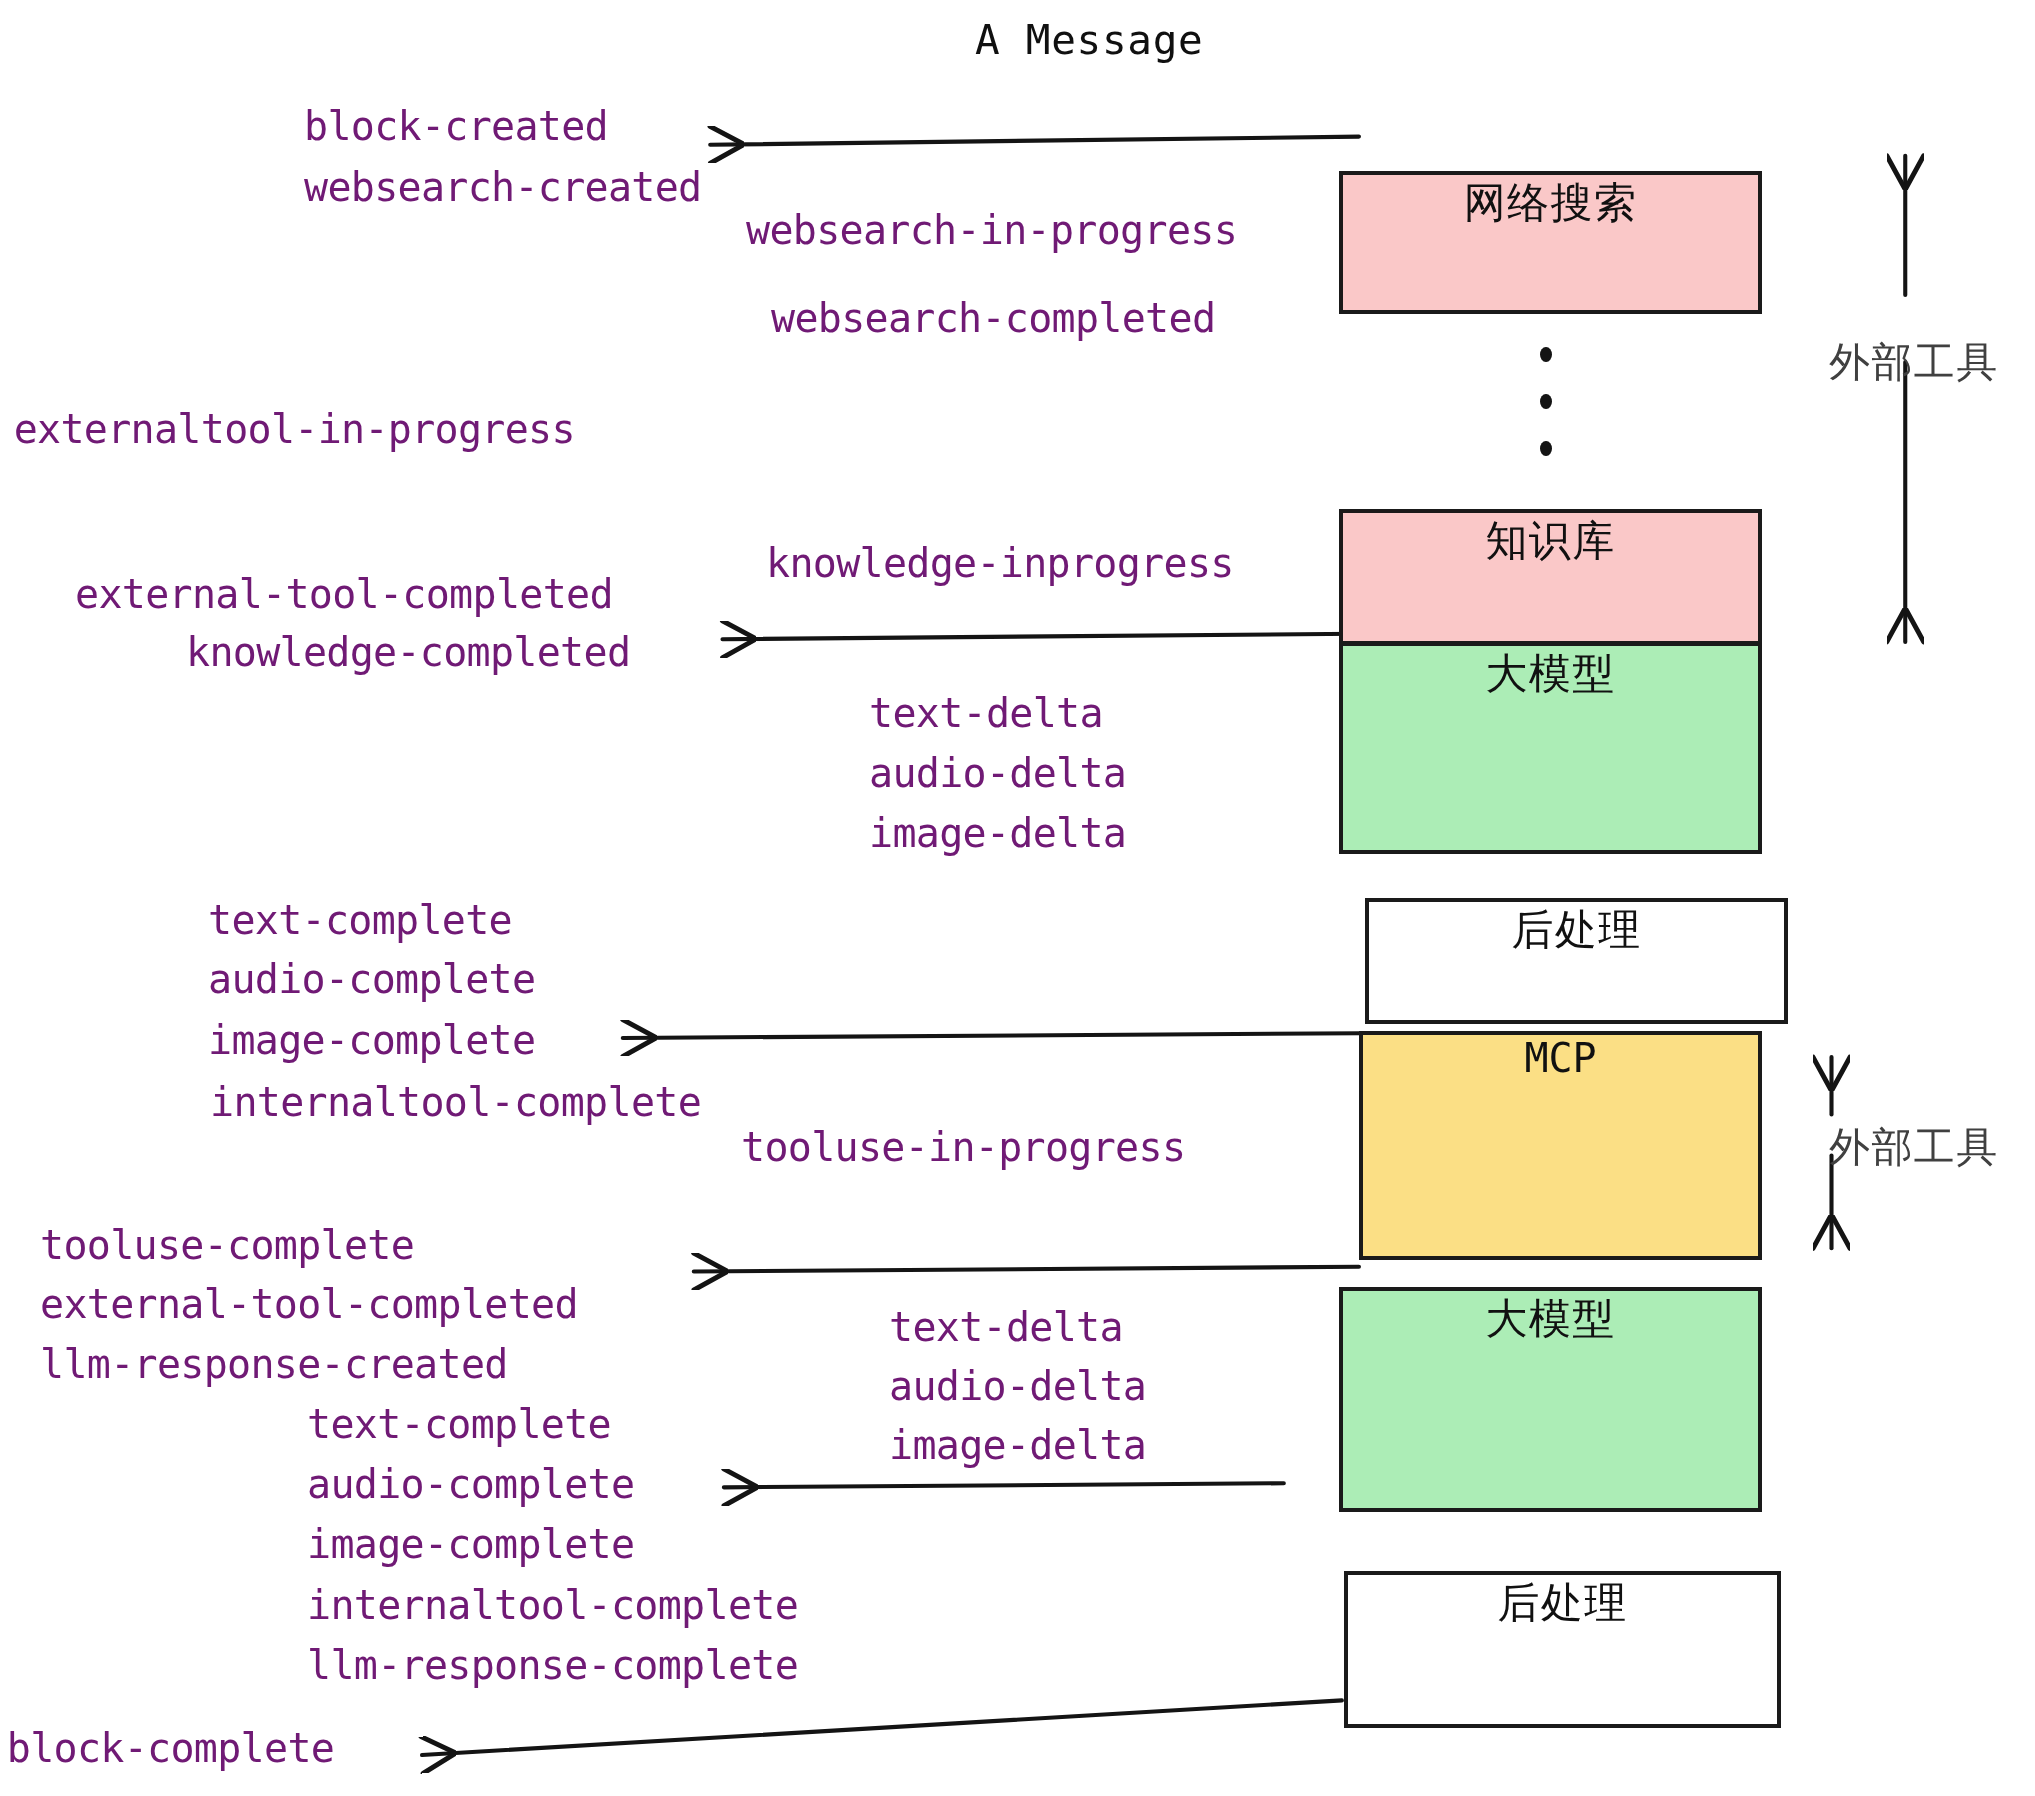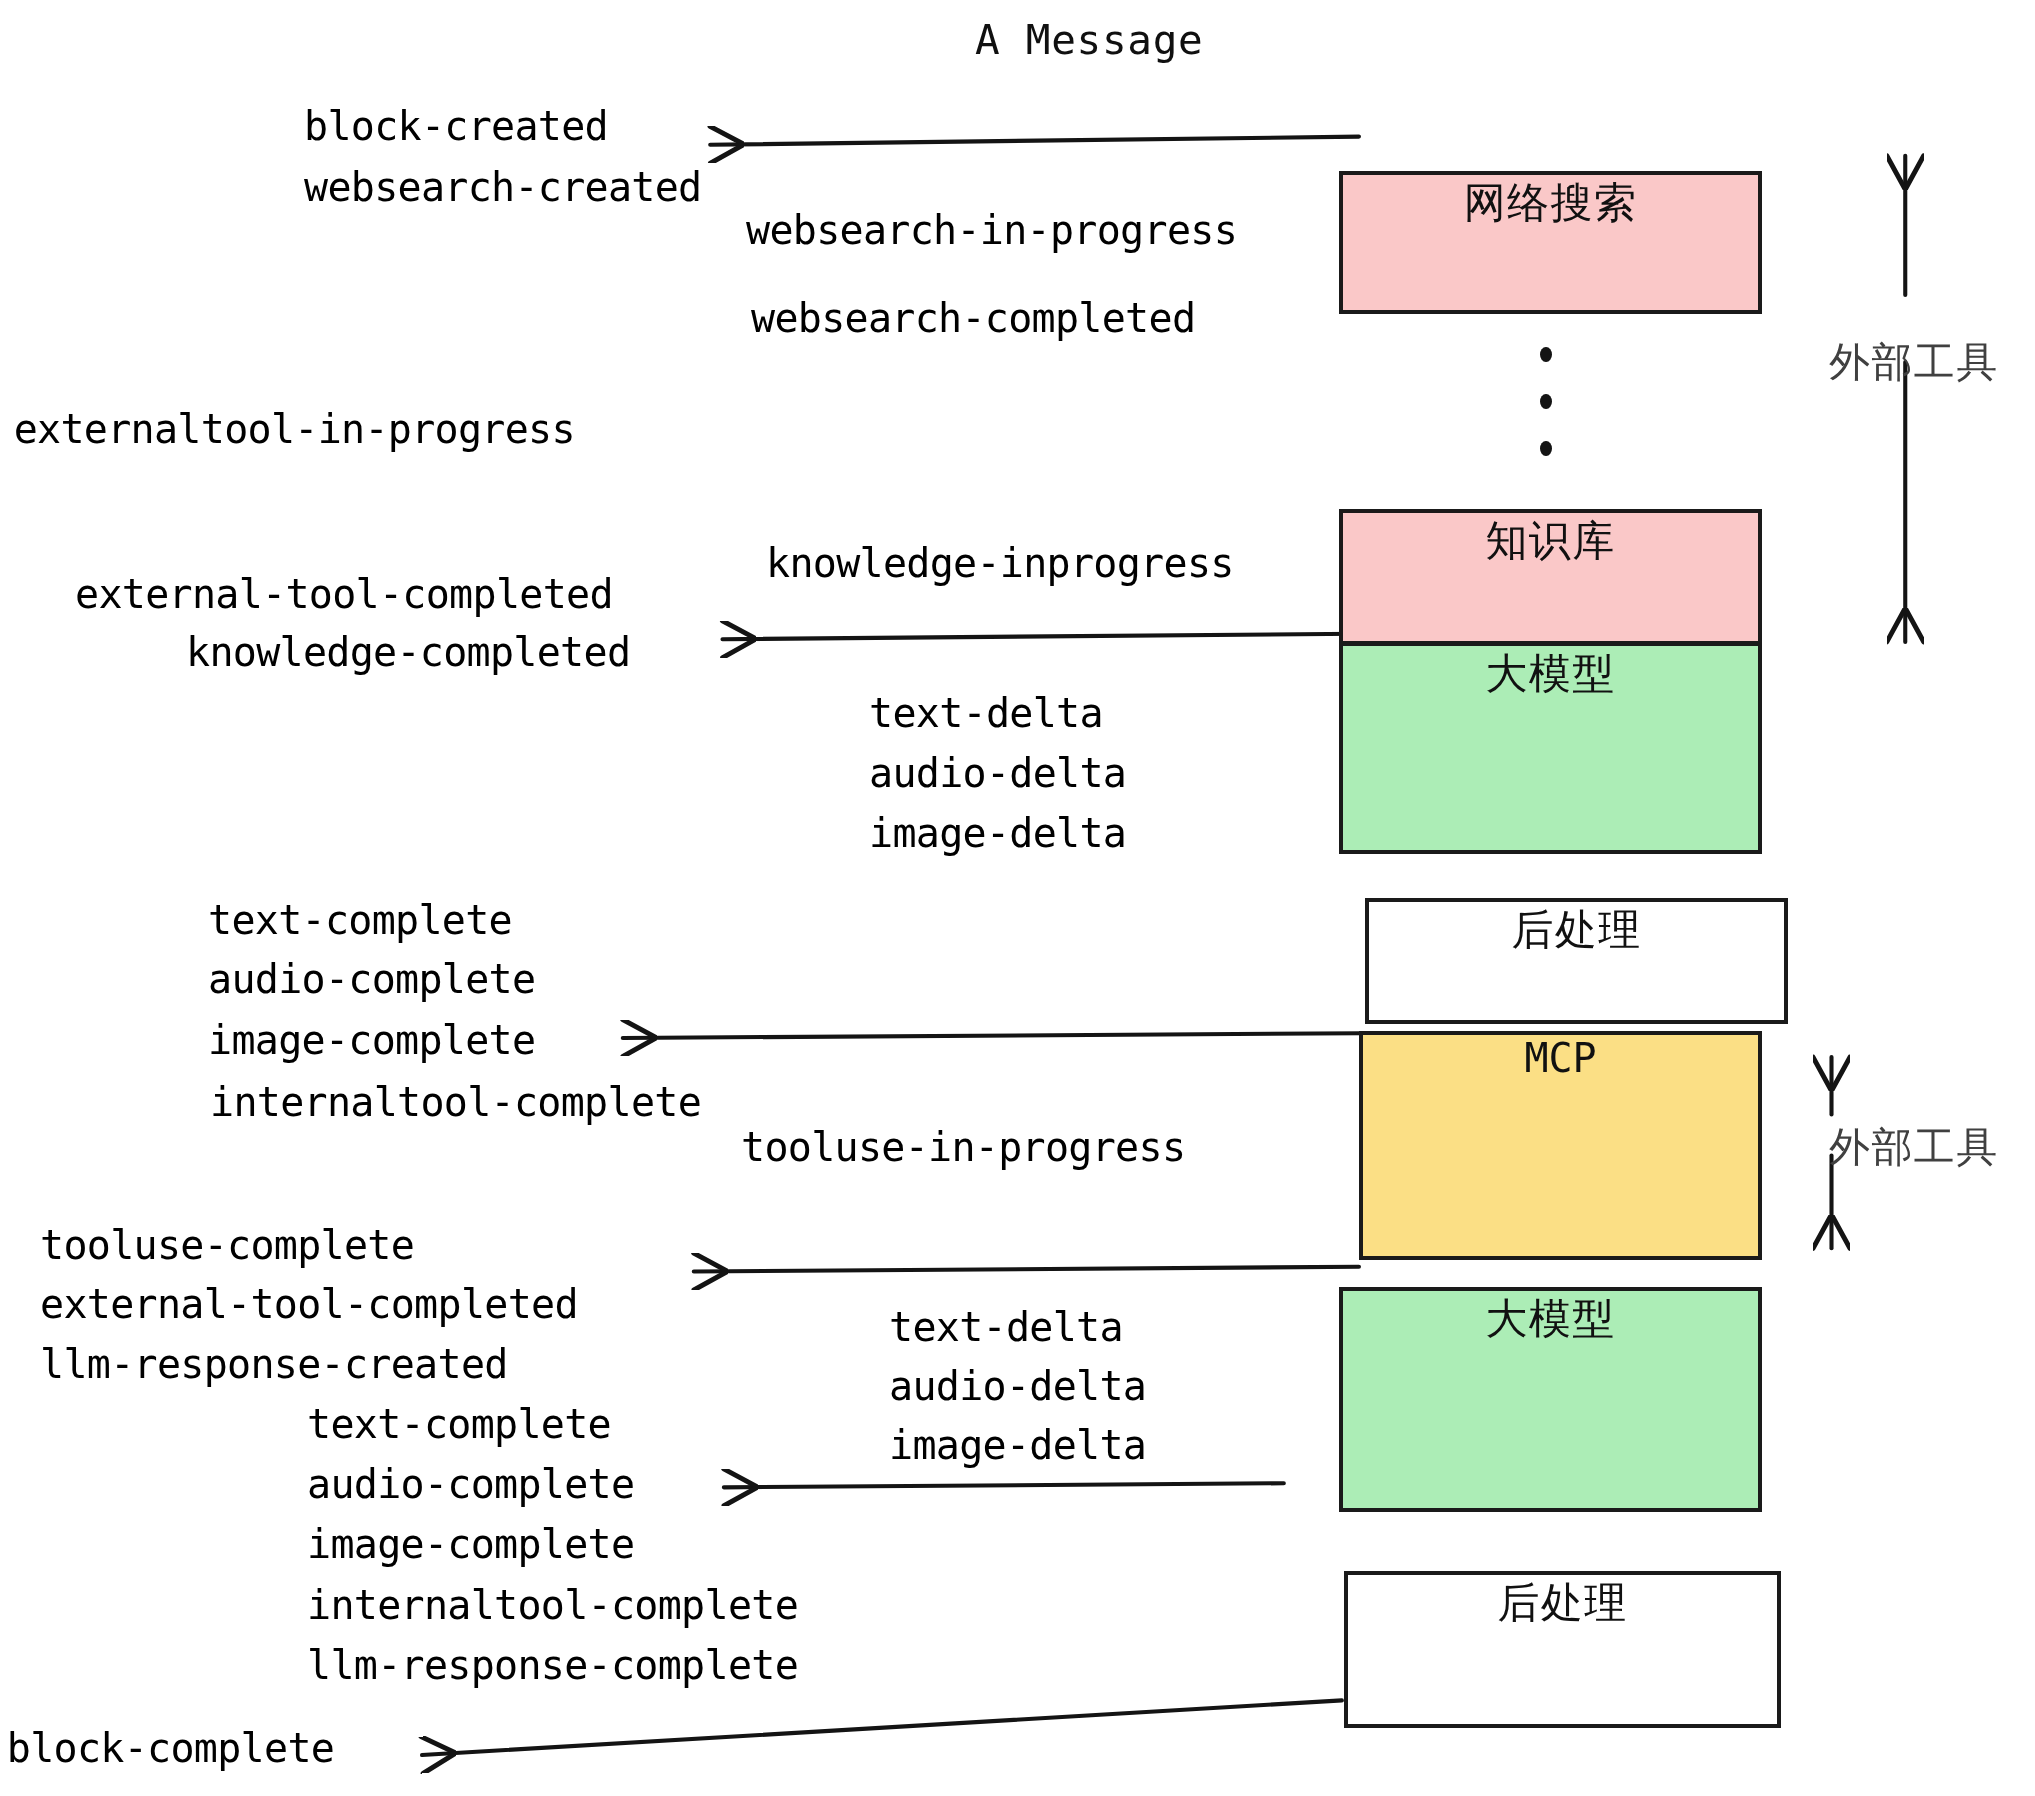--- a/index.html
+++ b/index.html
@@ -15,21 +15,21 @@
     overflow: hidden;
     font-family: "DejaVu Sans Mono", monospace;
     color: #1a1a1a;
   }
   .evt {
     position: absolute;
     font-family: "DejaVu Sans Mono", monospace;
     font-size: 40px;
     line-height: 1;
     letter-spacing: -0.7px;
-    color: #000000;
+    color: #701a75;
     white-space: nowrap;
   }
   .title {
     position: absolute;
     font-family: "DejaVu Sans Mono", monospace;
     font-size: 41px;
     letter-spacing: 0.7px;
     color: #101010;
     white-space: nowrap;
   }
@@ -130,21 +130,21 @@
         <span>大模型</span>
       </div>
       <div class="node" style="left: 1344px; top: 1571px; width: 437px; height: 157px; background: rgb(255, 255, 255);">
         <span>后处理</span>
       </div>
     </div>
   <div id="events-layer">
       <div class="evt" style="left: 304px; top: 106px;">block-created</div>
       <div class="evt" style="left: 304px; top: 167px;">websearch-created</div>
       <div class="evt" style="left: 746px; top: 210px;">websearch-in-progress</div>
-      <div class="evt" style="left: 751px; top: 298px;">websearch-completed</div>
+      <div class="evt" style="left: 771px; top: 298px;">websearch-completed</div>
       <div class="evt" style="left: 13.7px; top: 409px;">externaltool-in-progress</div>
       <div class="evt" style="left: 766px; top: 543px;">knowledge-inprogress</div>
       <div class="evt" style="left: 75px; top: 574px;">external-tool-completed</div>
       <div class="evt" style="left: 186px; top: 632px;">knowledge-completed</div>
       <div class="evt" style="left: 869px; top: 693px;">text-delta</div>
       <div class="evt" style="left: 869px; top: 753px;">audio-delta</div>
       <div class="evt" style="left: 869px; top: 813px;">image-delta</div>
       <div class="evt" style="left: 208px; top: 900px;">text-complete</div>
       <div class="evt" style="left: 208px; top: 959px;">audio-complete</div>
       <div class="evt" style="left: 208px; top: 1020px;">image-complete</div>

